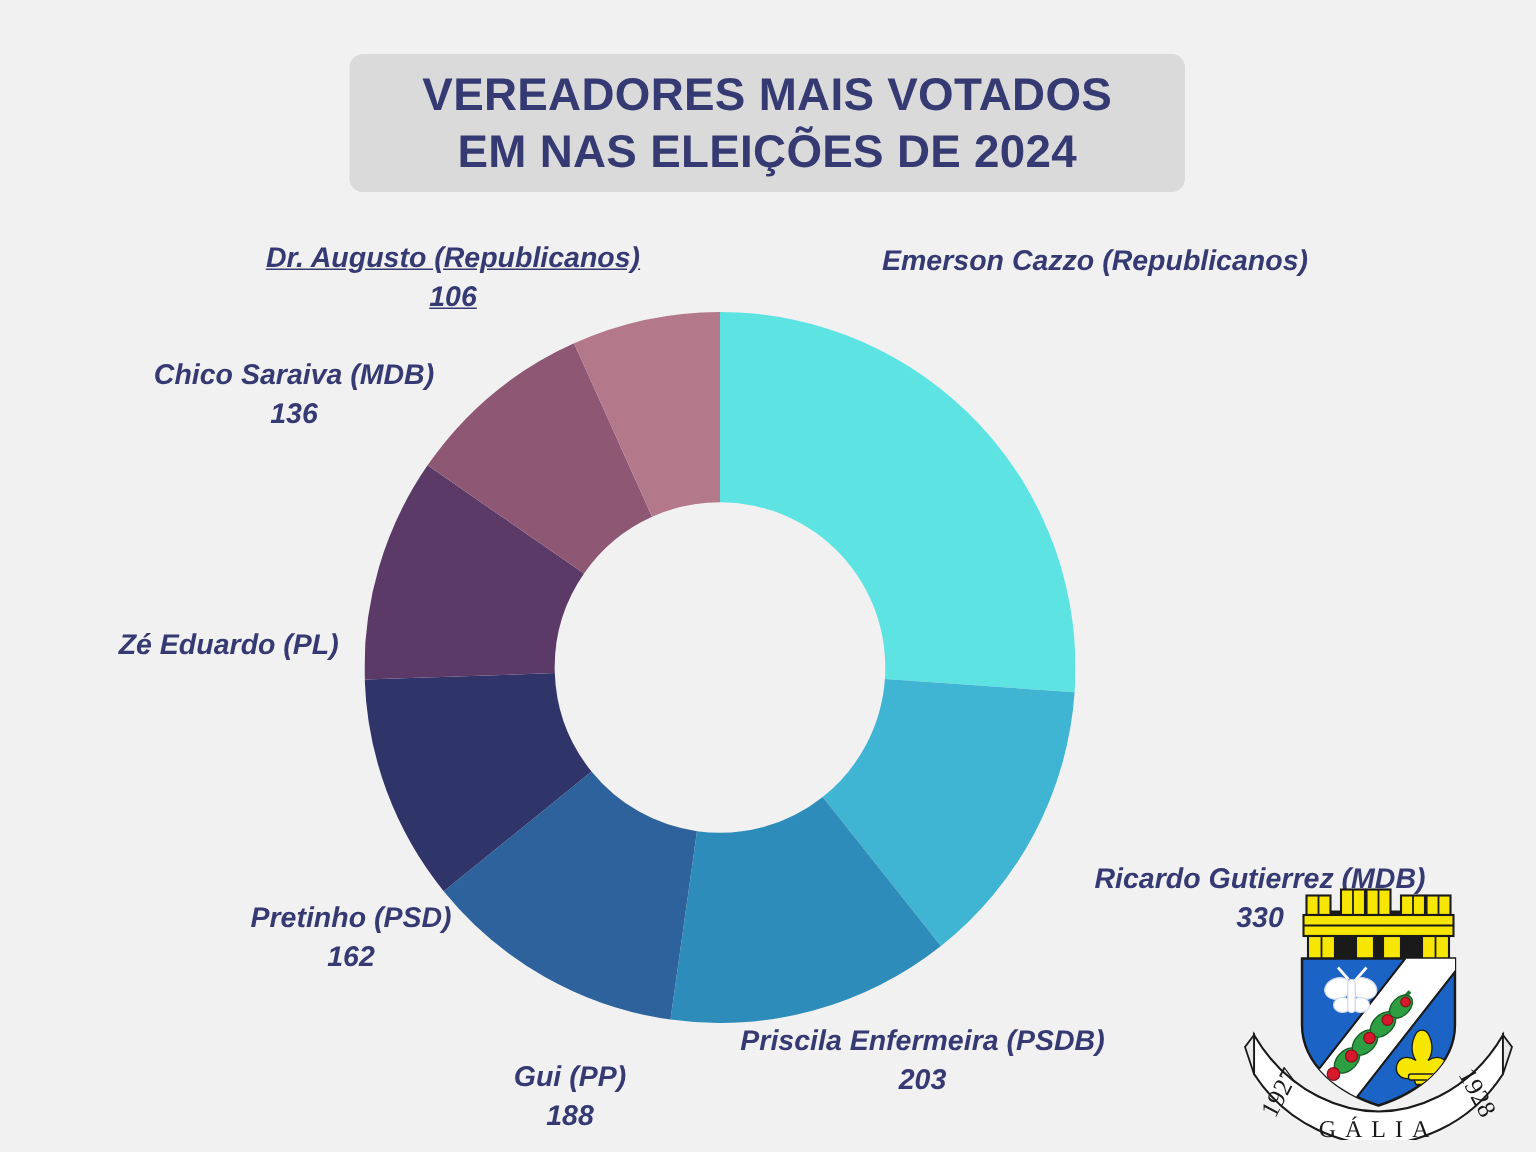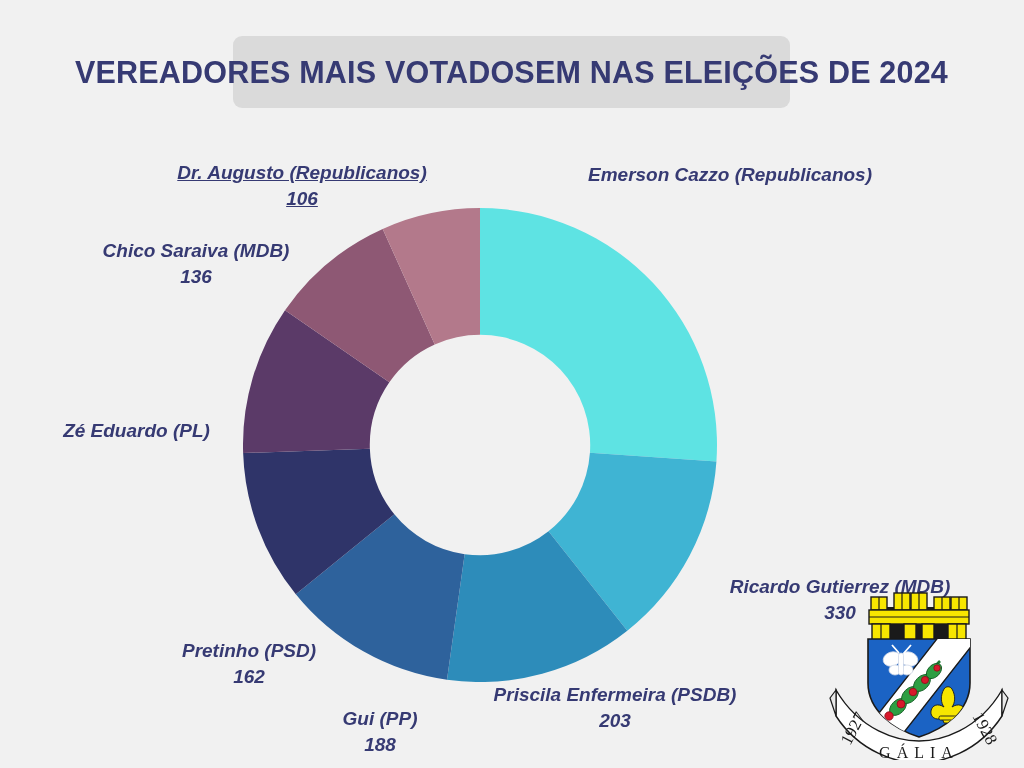--- a/index.html
+++ b/index.html
@@ -22,25 +22,25 @@
     width: 1024px;
     height: 768px;
   }
 
   
   .title-box {
     position: absolute;
     left: 233px;
     top: 36px;
     width: 557px;
-    height: 72px;
+    height: 92px;
     background: #dadada;
     border-radius: 9px;
     display: flex;
-    flex-direction: row;
+    flex-direction: column;
     align-items: center;
     justify-content: center;
   }
   .title-line {
     color: #363a73;
     font-family: "Liberation Sans", sans-serif;
     font-weight: bold;
     font-size: 30.5px;
     letter-spacing: 0.2px;
     line-height: 38px;
@@ -76,22 +76,22 @@
   }
   .slice-label .lbl-value {
     display: block;
   }
 
   
   .lbl-emerson   { left: 555px; top: 162px; width: 350px; }
   .lbl-ricardo   { left: 690px; top: 574px; width: 300px; }
   .lbl-priscila  { left: 450px; top: 682px; width: 330px; }
   .lbl-gui       { left: 290px; top: 682px; width: 180px; margin-top: 24px; }
-  .lbl-pretinho  { left: 124px; top: 600px; width: 250px; margin-top: 38px; }
-  .lbl-zeeduardo { left: 14px;  top: 418px; width: 245px; }
+  .lbl-pretinho  { left: 109px; top: 600px; width: 250px; }
+  .lbl-zeeduardo { left: 30px;  top: 418px; width: 245px; }
   .lbl-chico     { left: 66px;  top: 238px; width: 260px; }
   .lbl-augusto   { left: 132px; top: 160px; width: 340px; text-decoration: underline; }
 
   
   #crest {
     position: absolute;
     left: 828px;
     top: 585px;
     width: 182px;
     height: 175px;

